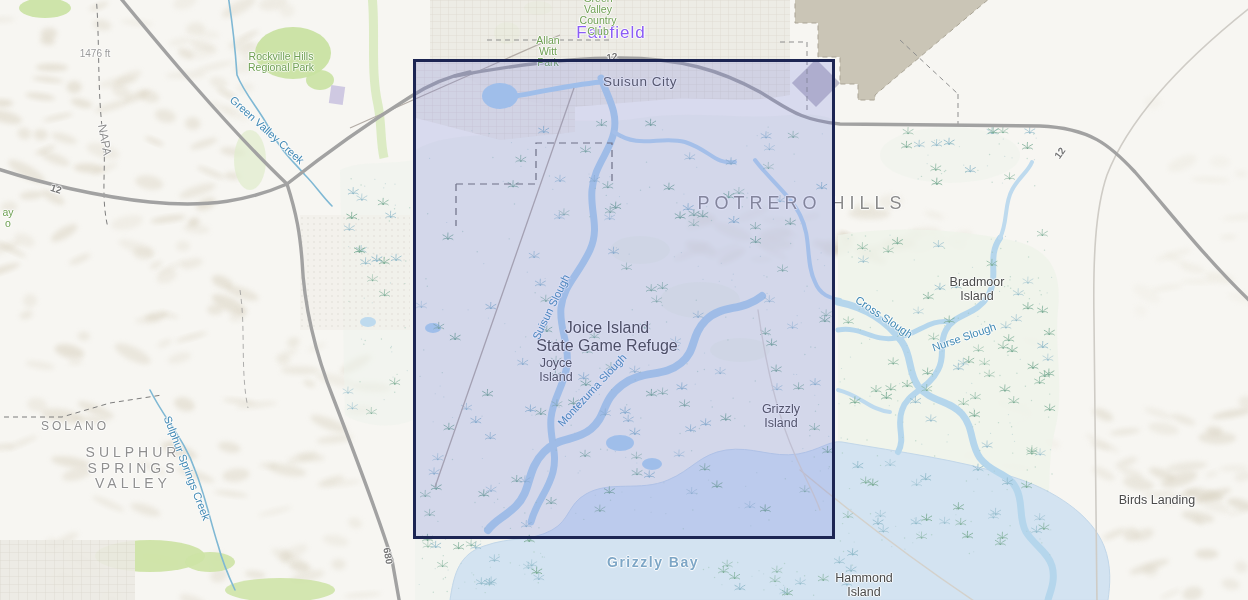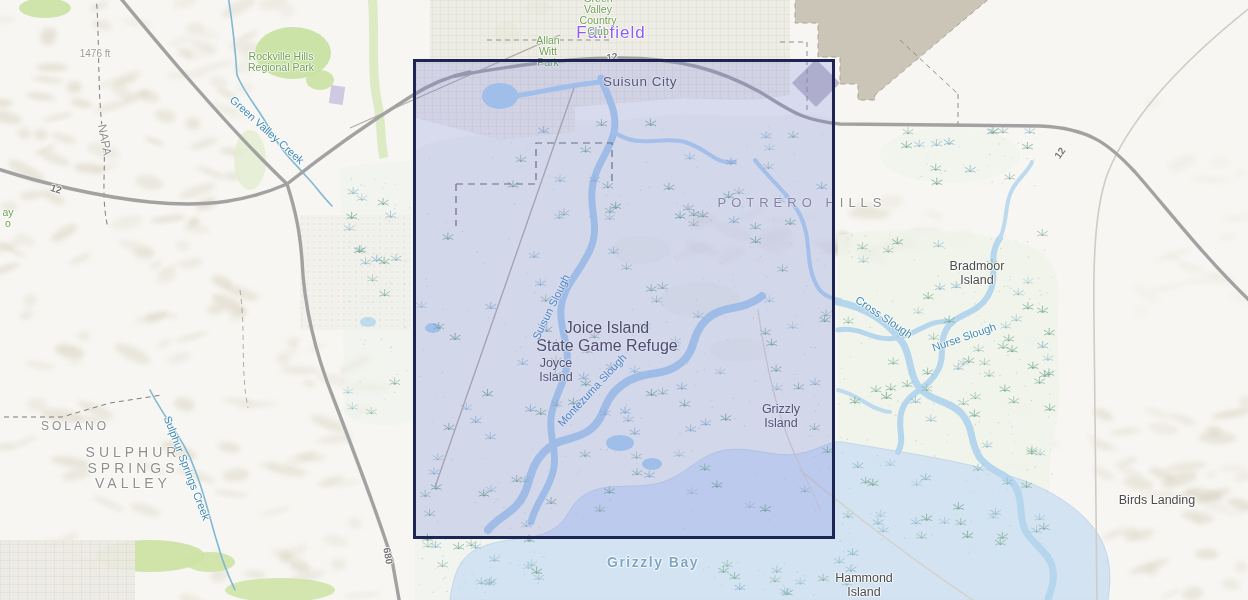--- a/index.html
+++ b/index.html
@@ -13,21 +13,21 @@
                    0 -1px 1px rgba(255,255,255,.95),0 1px 1px rgba(255,255,255,.95);}
   .city-lg{font-size:17px;color:#8b5cf6;letter-spacing:1px;text-align:center;}
   .city{font-size:13.5px;color:#4f4f4f;letter-spacing:.5px;}
   .place{font-size:12.5px;color:#4a4a4a;}
   .place-sm{font-size:16px;color:#454545;}
   .park{font-size:10.5px;color:#6fa053;line-height:1.05;}
   .water{font-size:11px;color:#4189b5;}
   .water-lg{font-size:14px;color:#7da6c6;letter-spacing:1.5px;font-weight:bold;}
   .county{font-size:12px;color:#8c8c8c;}
   .valley{font-size:14px;color:#8f8f8f;}
-  .hills{font-size:13px;color:#8a8a8a;}
+  .hills{font-size:18px;color:#8a8a8a;}
   .elev{font-size:10px;color:#9a9a9a;}
   .route{font-size:10px;color:#767676;font-weight:bold;}
   #extent{position:absolute;z-index:10;box-sizing:border-box;}
 </style>
 </head>
 <body>
 
 <div id="app">
   <svg id="map-svg" width="1248" height="600" viewBox="0 0 1248 600">
     <defs>
@@ -1221,21 +1221,21 @@
       <div class="lbl route" style="left: 1060px; top: 153px; transform: translate(-50%, -50%) rotate(-55deg);">12</div>
       <div class="lbl route" style="left: 388px; top: 556px; transform: translate(-50%, -50%) rotate(80deg);">680</div>
       <div class="lbl county" style="left: 75px; top: 427px; transform: translate(-50%, -50%); letter-spacing: 3px;">SOLANO</div>
       <div class="lbl valley" style="left: 133px; top: 469px; transform: translate(-50%, -50%); letter-spacing: 4px;">SULPHUR
 SPRINGS
 VALLEY</div>
       <div class="lbl water" style="left: 187px; top: 468px; transform: translate(-50%, -50%) rotate(69deg);">Sulphur Springs Creek</div>
       <div class="lbl park" style="left: 8px; top: 218px; transform: translate(-50%, -50%);">ay
 o</div>
       <div class="lbl hills" style="left: 802px; top: 203px; transform: translate(-50%, -50%); letter-spacing: 5px;">POTRERO HILLS</div>
-      <div class="lbl place" style="left: 977px; top: 273px; transform: translate(-50%, -50%);">Bradmoor
+      <div class="lbl place" style="left: 977px; top: 289px; transform: translate(-50%, -50%);">Bradmoor
 Island</div>
       <div class="lbl water" style="left: 884px; top: 317px; transform: translate(-50%, -50%) rotate(34deg);">Cross Slough</div>
       <div class="lbl water" style="left: 964px; top: 337px; transform: translate(-50%, -50%) rotate(-19deg);">Nurse Slough</div>
       <div class="lbl place-sm" style="left: 607px; top: 337px; transform: translate(-50%, -50%);">Joice Island
 State Game Refuge</div>
       <div class="lbl place" style="left: 556px; top: 370px; transform: translate(-50%, -50%);">Joyce
 Island</div>
       <div class="lbl water" style="left: 592px; top: 390px; transform: translate(-50%, -50%) rotate(-47deg);">Montezuma Slough</div>
       <div class="lbl water" style="left: 551px; top: 307px; transform: translate(-50%, -50%) rotate(-64deg);">Suisun Slough</div>
       <div class="lbl place" style="left: 781px; top: 416px; transform: translate(-50%, -50%);">Grizzly

